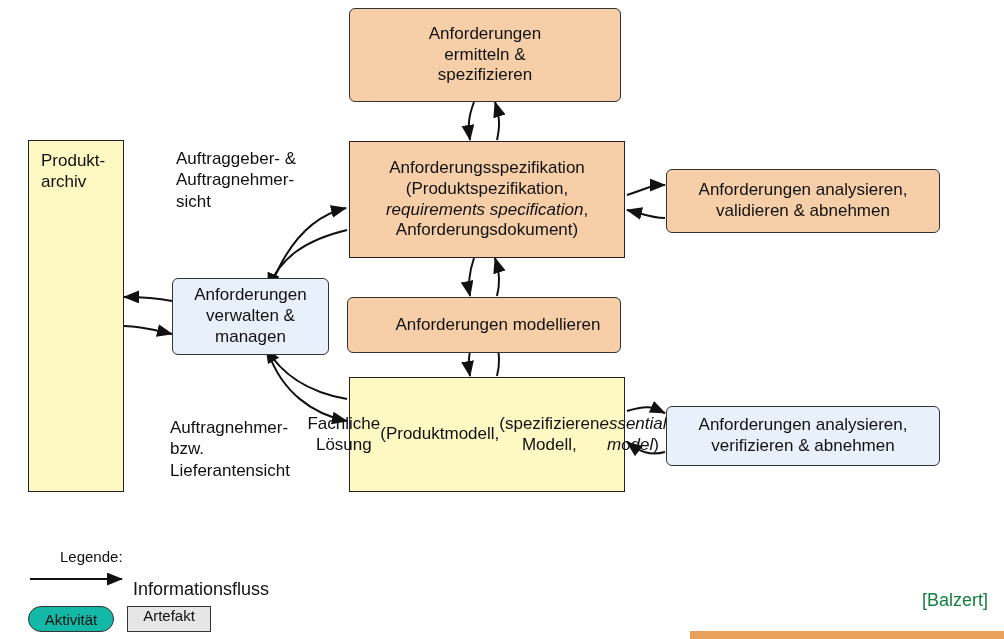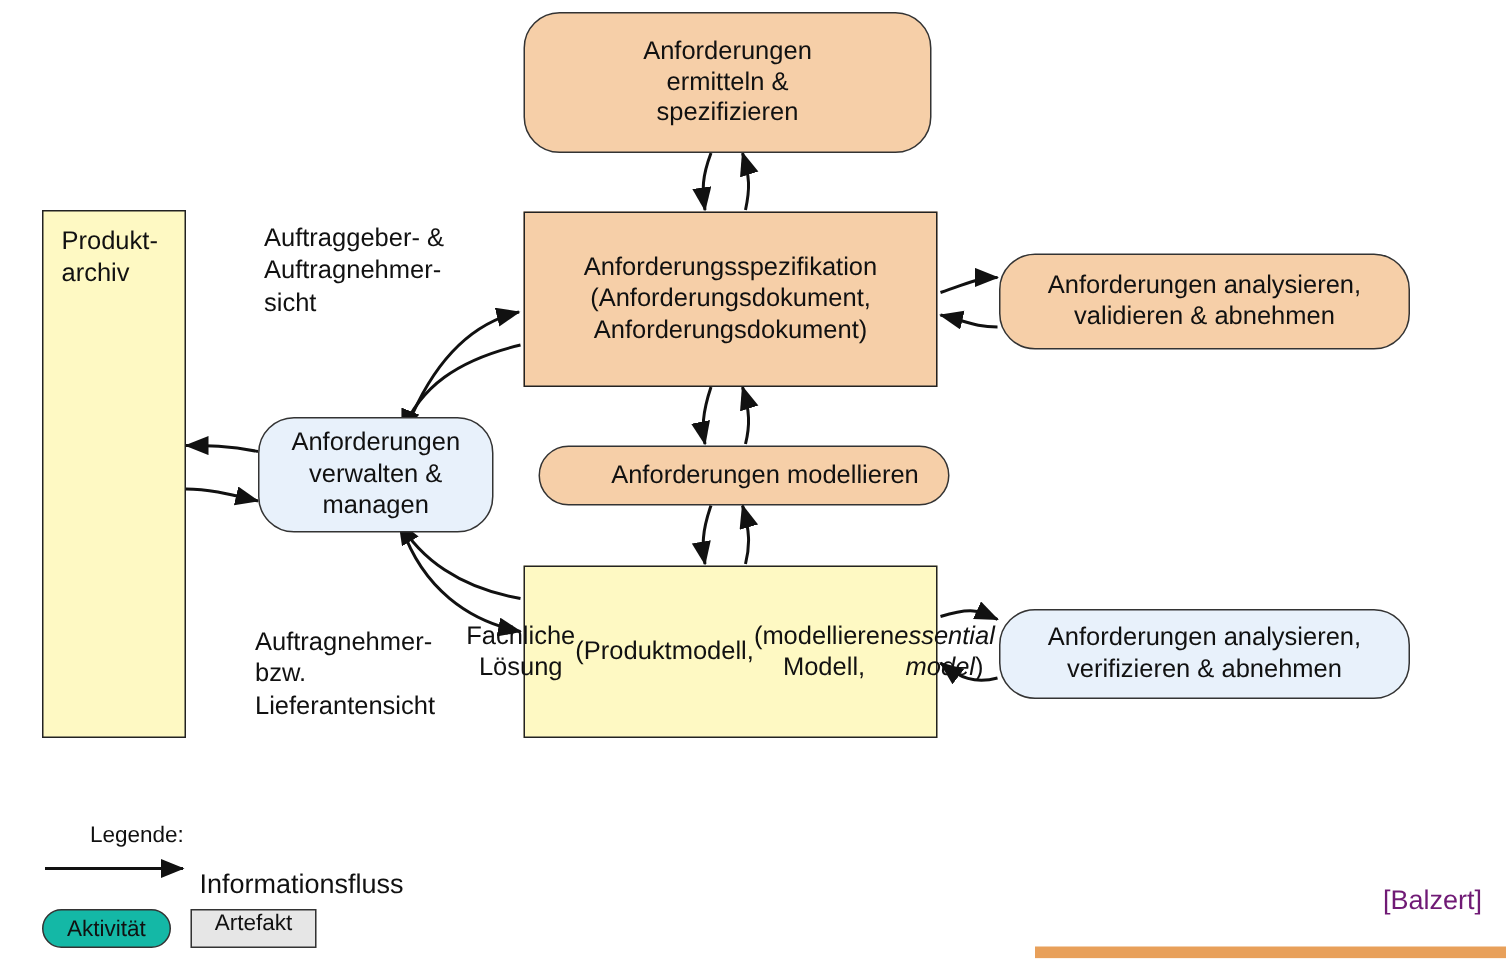--- a/index.html
+++ b/index.html
@@ -23,21 +23,21 @@
     display: flex;
     align-items: center;
     justify-content: center;
     text-align: center;
     color: #111111;
     font-size: 17px;
     line-height: 1.22;
     padding: 4px 8px;
   }
   .activity {
-    border-radius: 24px;
+    border-radius: 6px;
     border: 1.6px solid #333333;
   }
   .artifact {
     border-radius: 0;
     border: 1.6px solid #222222;
   }
   .fill-orange { background: #f6cfa8; }
   .fill-blue   { background: #e8f1fb; }
   .fill-gray   { background: #fef9c3; }
   .node .it { font-style: italic; }
@@ -101,21 +101,21 @@
     justify-content: center;
     font-size: 15px;
     color: #111111;
     box-sizing: border-box;
   }
   .source {
     position: absolute;
     right: 16px;
     top: 590px;
     font-size: 18px;
-    color: #701a75;
+    color: #15803d;
   }
   .bottombar {
     position: absolute;
     left: 690px;
     top: 631px;
     width: 314px;
     height: 8px;
     background: #e8a05a;
   }
 </style>
@@ -166,43 +166,46 @@
   </div>
 
   <div class="node activity fill-orange" style="left:349px; top:8px; width:272px; height:94px;">
     <span style="white-space:pre-line;">Anforderungen
 ermitteln &amp;
 spezifizieren</span>
   </div>
 
   <div class="node artifact fill-orange" style="left:349px; top:141px; width:276px; height:117px; flex-direction:column;">
     <span>Anforderungsspezifikation</span>
-    <span>(Anforderungsdokument,</span>
+    <span>(Produktspezifikation,</span>
+    <span>
+      <span class="it">requirements specification</span><span>,</span>
+    </span>
     <span>Anforderungsdokument)</span>
   </div>
 
   <div class="node activity fill-orange" style="left:666px; top:169px; width:274px; height:64px;">
     <span style="white-space:pre-line;">Anforderungen analysieren,
 validieren &amp; abnehmen</span>
   </div>
 
   <div class="node activity fill-blue" style="left:172px; top:278px; width:157px; height:77px;">
     <span style="white-space:pre-line;">Anforderungen
 verwalten &amp;
 managen</span>
   </div>
 
-  <div class="node activity fill-orange" style="left:359px; top:297px; width:274px; height:40px;padding-left:36px;">
+  <div class="node activity fill-orange" style="left:347px; top:297px; width:274px; height:56px;padding-left:36px;">
     <span>Anforderungen modellieren</span>
   </div>
 
   <div class="node artifact fill-gray" style="left:349px; top:377px; width:276px; height:115px; ">
     <span>Fachliche Lösung</span>
     <span>(Produktmodell,</span>
-    <span>(modellieren Modell,</span>
+    <span>(spezifizieren Modell,</span>
     <span>
       <span class="it">essential model</span><span>)</span>
     </span>
   </div>
 
   <div class="node activity fill-blue" style="left:666px; top:406px; width:274px; height:60px;">
     <span style="white-space:pre-line;">Anforderungen analysieren,
 verifizieren &amp; abnehmen</span>
   </div>
 

